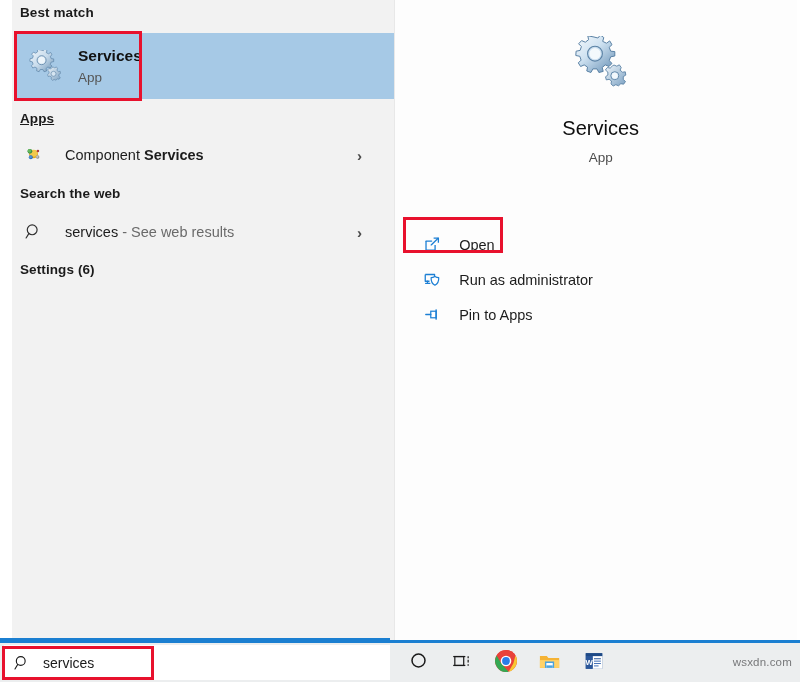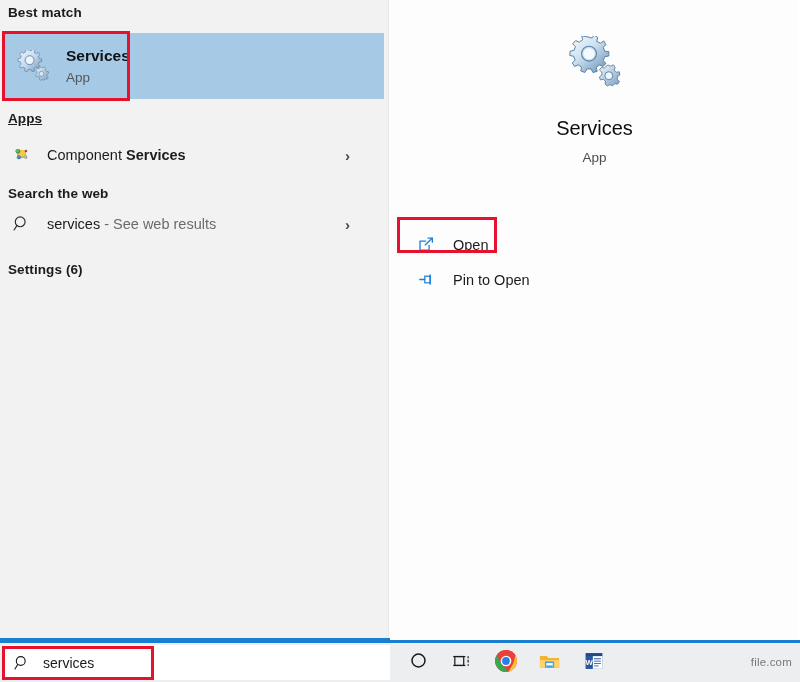--- a/index.html
+++ b/index.html
@@ -29,20 +29,21 @@
     height: 640px;
     display: flex;
     background: #ffffff;
   }
   .left-pane {
     position: relative;
     width: 388px;
     height: 640px;
     background: #f2f2f2;
     box-sizing: border-box;
+    margin-left: 12px;
   }
   .right-pane {
     position: relative;
     width: 412px;
     height: 640px;
     background: #fdfdfd;
     border-left: 1px solid #e8e8e8;
     box-sizing: border-box;
   }
 
@@ -108,23 +109,24 @@
 
   
   .result-row {
     position: absolute;
     left: 3px;
     width: 381px;
     height: 40px;
     display: flex;
     align-items: center;
     box-sizing: border-box;
+    gap: 6px;
   }
   .row-apps { top: 135px; }
-  .row-web  { top: 204px; text-align: center; }
+  .row-web  { top: 212px; text-align: center; }
   .result-icon {
     width: 22px;
     height: 22px;
     margin-left: 8px;
     margin-right: 14px;
     flex: 0 0 auto;
     position: relative;
     display: flex;
     align-items: center;
     justify-content: center;
@@ -427,31 +429,41 @@
             <svg viewBox="0 0 22 22" width="19" height="19">
               <path d="M3.5,7 L3.5,17.5 L14,17.5 L14,11.5" fill="none" stroke="#1c7fd4" stroke-width="1.5" stroke-linejoin="round"></path>
               <path d="M3.5,7 L10,7" fill="none" stroke="#1c7fd4" stroke-width="1.5" stroke-linecap="round"></path>
               <path d="M9.5,11.5 L17.5,3.8" fill="none" stroke="#1c7fd4" stroke-width="1.5" stroke-linecap="round"></path>
               <path d="M12.3,3.6 L17.8,3.6 L17.8,9" fill="none" stroke="#1c7fd4" stroke-width="1.5" stroke-linejoin="round"></path>
             </svg>
           </div>
           <div class="action-label">Open</div>
         </div>
 
+        <div class="action-row">
+          <div class="action-icon">
+            <svg viewBox="0 0 22 22" width="19" height="19">
+              <path d="M2.6,5.2 L13.4,5.2 L13.4,9 M2.6,5.2 L2.6,13 L7.5,13" fill="none" stroke="#1c7fd4" stroke-width="1.5" stroke-linejoin="round"></path>
+              <path d="M5.2,13 L5.2,15.4 M3,15.4 L8,15.4" fill="none" stroke="#1c7fd4" stroke-width="1.4" stroke-linecap="round"></path>
+              <path d="M13.8,7.6 C16,8.9 18.2,8.9 18.2,8.9 C18.2,8.9 18.5,15.2 13.8,17.6 C9.1,15.2 9.4,8.9 9.4,8.9 C9.4,8.9 11.6,8.9 13.8,7.6 Z" fill="#ffffff" stroke="#1c7fd4" stroke-width="1.4" stroke-linejoin="round"></path>
+            </svg>
+          </div>
+          <div class="action-label">Run as administrator</div>
+        </div>
 
 
         <div class="action-row">
           <div class="action-icon">
             <svg viewBox="0 0 22 22" width="19" height="19">
               <rect x="9" y="7.2" width="6.2" height="7.6" fill="#ffffff" stroke="#1c7fd4" stroke-width="1.4"></rect>
               <line x1="9" y1="11" x2="3.2" y2="11" stroke="#1c7fd4" stroke-width="1.5" stroke-linecap="round"></line>
               <line x1="15.2" y1="5.6" x2="15.2" y2="16.4" stroke="#1c7fd4" stroke-width="1.6" stroke-linecap="round"></line>
             </svg>
           </div>
-          <div class="action-label">Pin to Open</div>
+          <div class="action-label">Pin to Apps</div>
         </div>
 
       </div>
 
       <div class="hl-open"></div>
     </div>
 
     <div class="vline-right"></div>
   </div>
 
@@ -530,16 +542,16 @@
             <text x="6.7" y="16.4" font-family="Liberation Sans, sans-serif" font-size="8.4" font-weight="bold" fill="#ffffff" text-anchor="middle">W</text>
             <rect x="12" y="9" width="7.5" height="1.1" fill="#2b579a"></rect>
             <rect x="12" y="11.6" width="7.5" height="1.1" fill="#4472b8"></rect>
             <rect x="12" y="14.2" width="7.5" height="1.1" fill="#4472b8"></rect>
             <rect x="12" y="16.8" width="5" height="1.1" fill="#4472b8"></rect>
           </svg>
         </span>
       </div>
     </div>
 
-    <div class="watermark">file.com</div>
+    <div class="watermark">wsxdn.com</div>
   </div>
 
 </div>
 
 </body></html>

